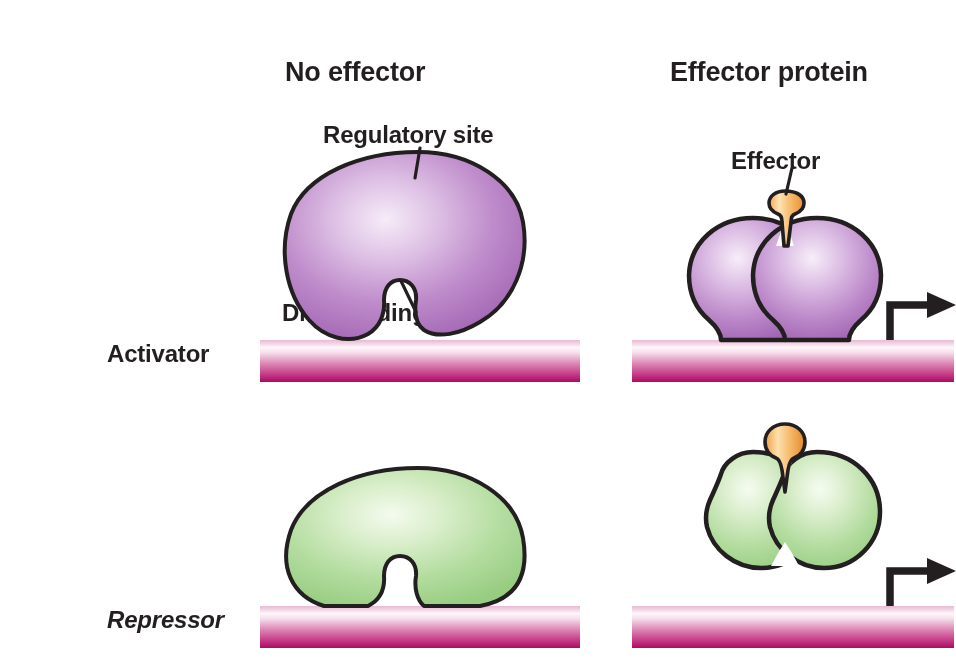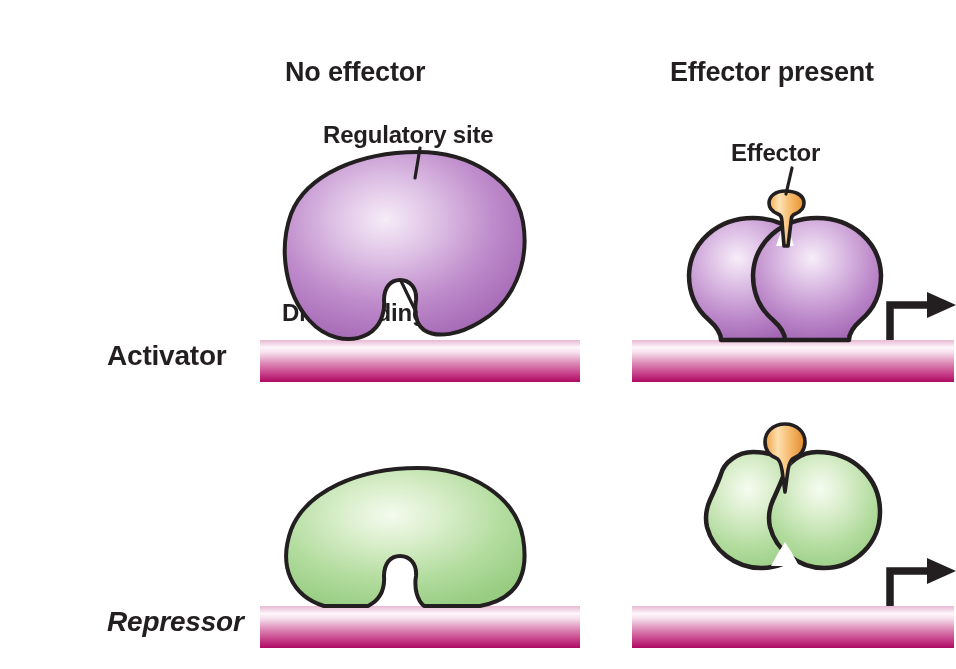--- a/index.html
+++ b/index.html
@@ -27,21 +27,21 @@
   }
   .col-head {
     font-size: 27px;
     letter-spacing: -0.2px;
   }
   .callout {
     font-size: 24px;
     letter-spacing: -0.2px;
   }
   .rowlabel {
-    font-size: 28px;
+    font-size: 24px;
     letter-spacing: -0.2px;
   }
   .inner-label {
     position: absolute;
     font-weight: bold;
     font-size: 21px;
     color: #231f20;
     text-align: center;
     line-height: 1.12;
     letter-spacing: -0.3px;
@@ -54,27 +54,27 @@
     height: 669px;
   }
 </style>
 </head>
 <body>
 
 <div id="figure">
 
   <div class="lbl col-head" style="left:261px; top:58px;">No effector</div>
 
-  <div class="lbl col-head" style="left:646px; top:58px;">Effector present</div>
+  <div class="lbl col-head" style="left:646px; top:58px;">Effector protein</div>
 
   <div class="lbl callout" style="left:299px; top:122px;">Regulatory site</div>
 
   <div class="lbl callout" style="left:258px; top:300px;">DNA-binding site</div>
 
-  <div class="lbl callout" style="left:707px; top:140px;">Effector</div>
+  <div class="lbl callout" style="left:707px; top:148px;">Effector</div>
 
   <div class="lbl rowlabel" style="left:83px; top:341px;">Activator</div>
 
   <div class="lbl rowlabel" style="left:83px; top:607px;font-style:italic;">Repressor</div>
 
   <div class="inner-label" style="left:325px; top:200px; width:160px;">
     <div>Regulatory</div>
     <div>protein</div>
   </div>
 

